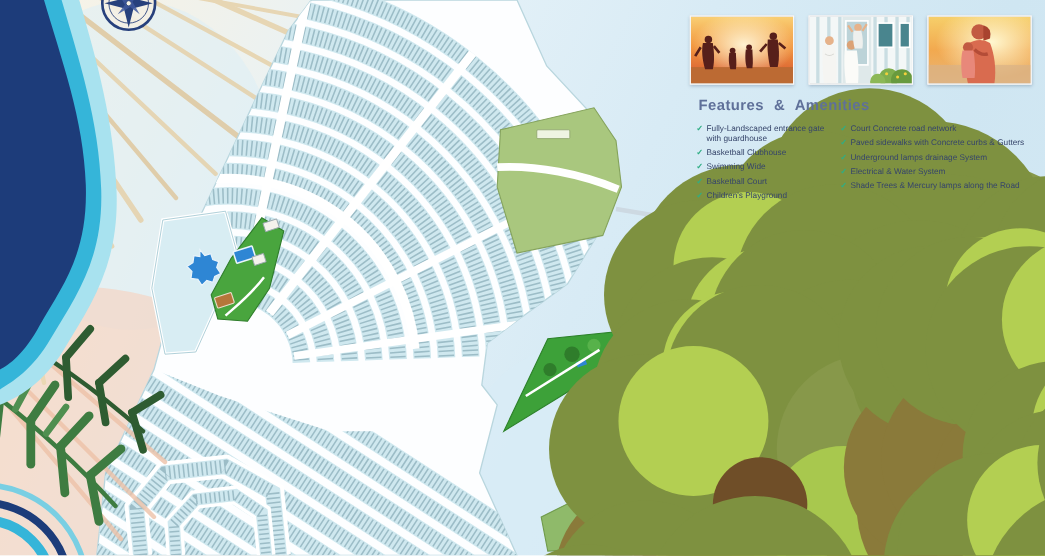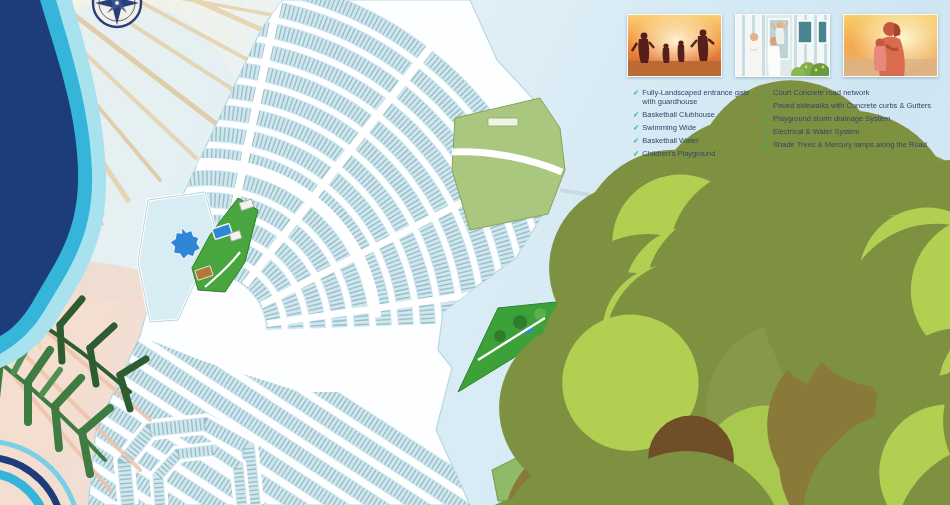--- a/index.html
+++ b/index.html
@@ -483,55 +483,56 @@
           <path d="M34,26 C33,40 34,54 36,61 L60,61 C62,48 60,34 56,24 q-10,-6 -22,2 Z" fill="#d96b4f"></path>
           <circle cx="36" cy="28" r="4.6" fill="#c25a42"></circle>
           <path d="M31,31 C29,40 30,50 31,56 L42,56 C43,47 42,38 41,31 Z" fill="#e8887a"></path>
           <path d="M42,30 q6,6 12,4" stroke="#b44c37" stroke-width="3" fill="none"></path>
         </g>
       </svg>
     </div>
   </div>
 
   <div class="features">
+    <h2>Features  &amp;  Amenities</h2>
     <div class="feature-cols">
       <ul class="feature-col left">
         <li class="feature-item">
           <span class="check">✓</span>
           <span>Fully-Landscaped entrance gate with guardhouse</span>
         </li>
         <li class="feature-item">
           <span class="check">✓</span>
           <span>Basketball Clubhouse</span>
         </li>
         <li class="feature-item">
           <span class="check">✓</span>
           <span>Swimming Wide</span>
         </li>
         <li class="feature-item">
           <span class="check">✓</span>
-          <span>Basketball Water</span>
+          <span>Basketball Court</span>
         </li>
         <li class="feature-item">
           <span class="check">✓</span>
           <span>Children's Playground</span>
         </li>
       </ul>
       <ul class="feature-col right">
         <li class="feature-item">
           <span class="check">✓</span>
           <span>Court Concrete road network</span>
         </li>
         <li class="feature-item">
           <span class="check">✓</span>
           <span>Paved sidewalks with Concrete curbs &amp; Gutters</span>
         </li>
         <li class="feature-item">
           <span class="check">✓</span>
-          <span>Playground storm drainage System</span>
+          <span>Underground lamps drainage System</span>
         </li>
         <li class="feature-item">
           <span class="check">✓</span>
           <span>Electrical &amp; Water System</span>
         </li>
         <li class="feature-item">
           <span class="check">✓</span>
           <span>Shade Trees &amp; Mercury lamps along the Road</span>
         </li>
       </ul>

